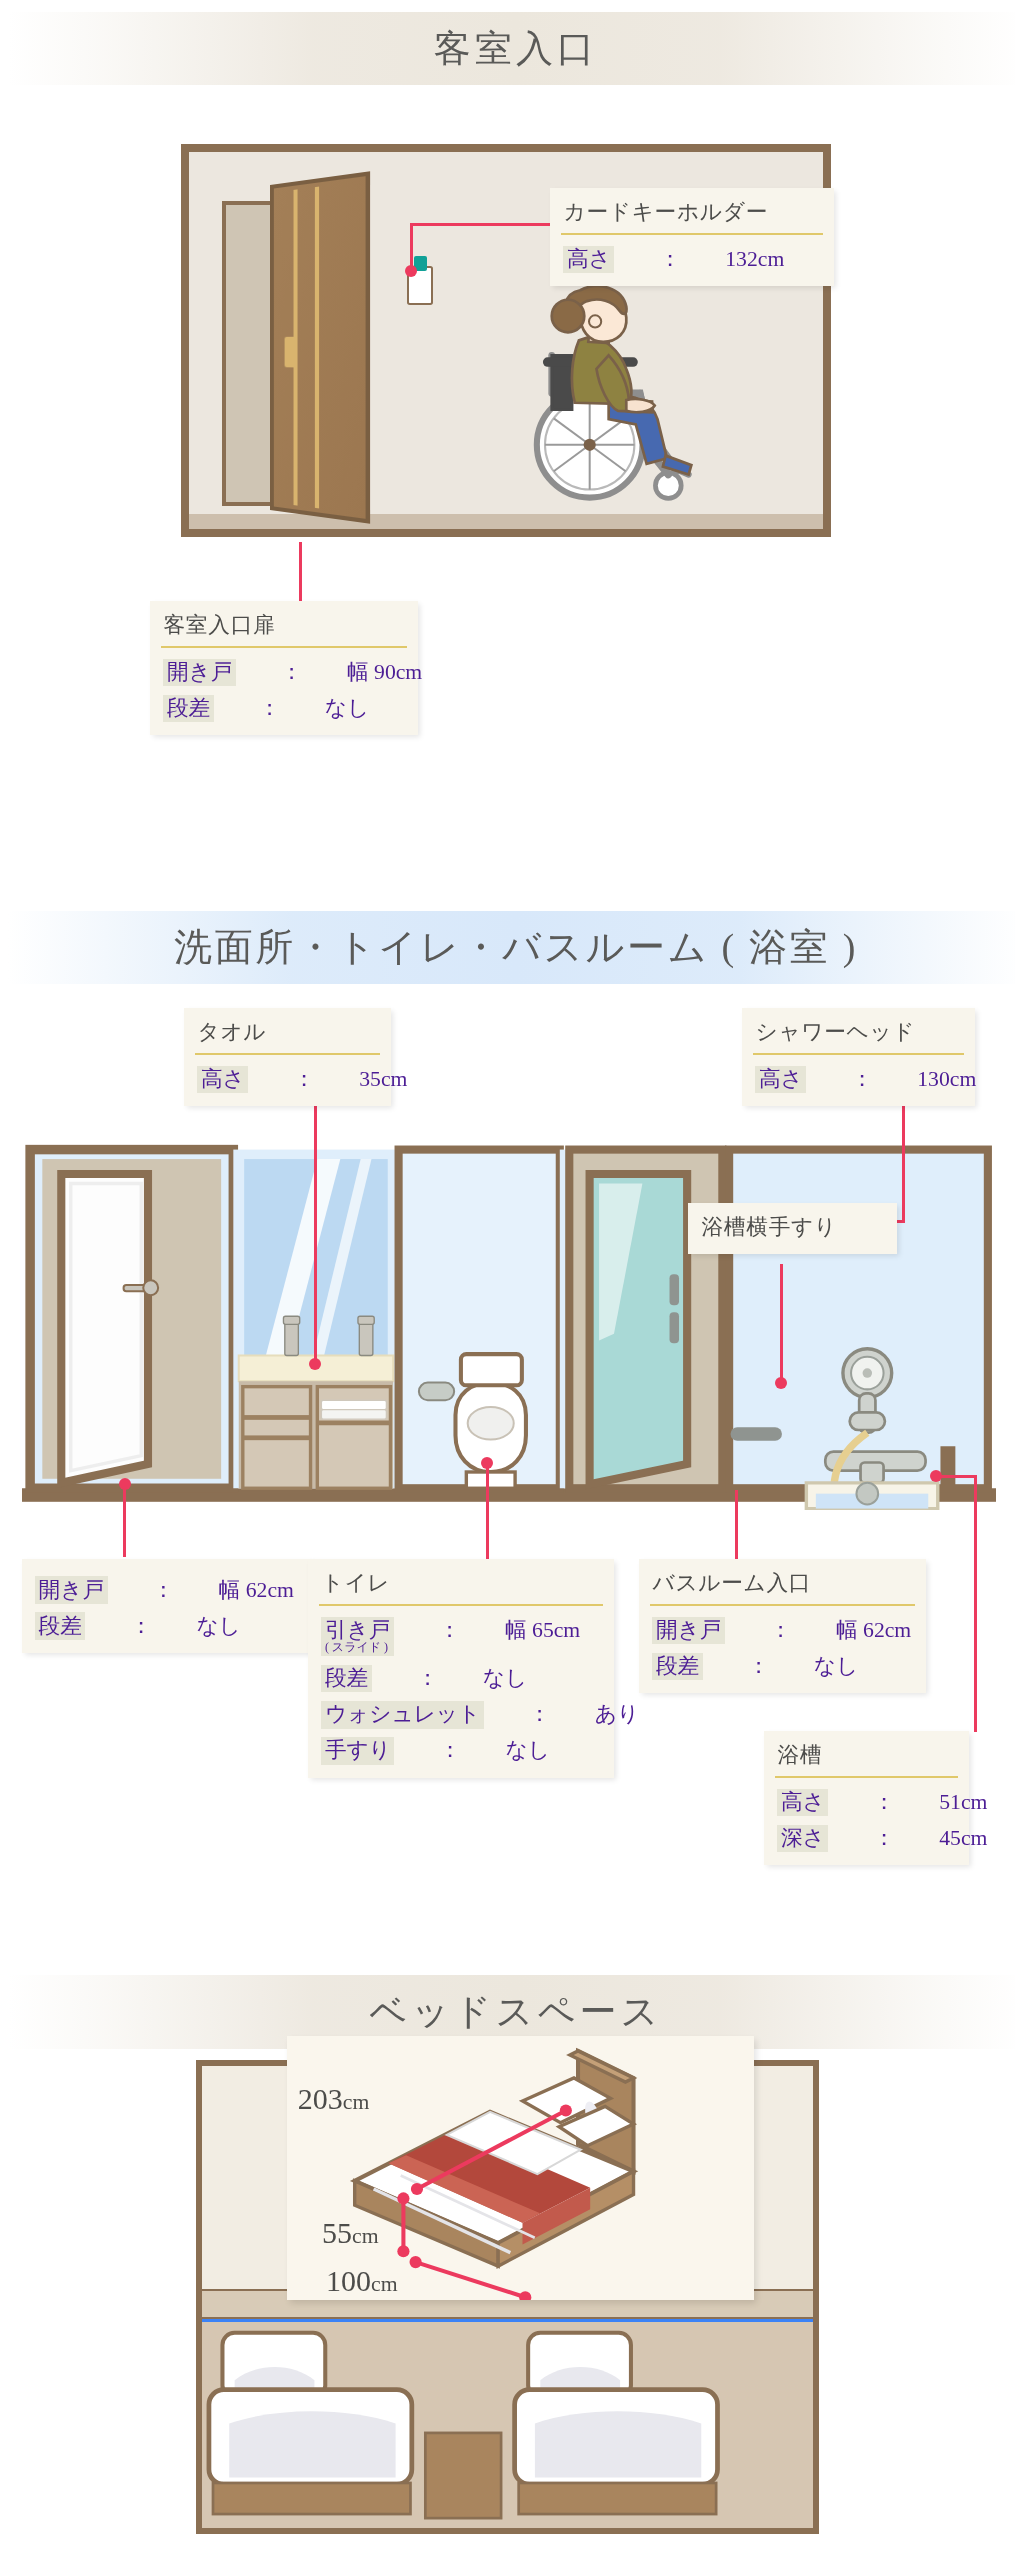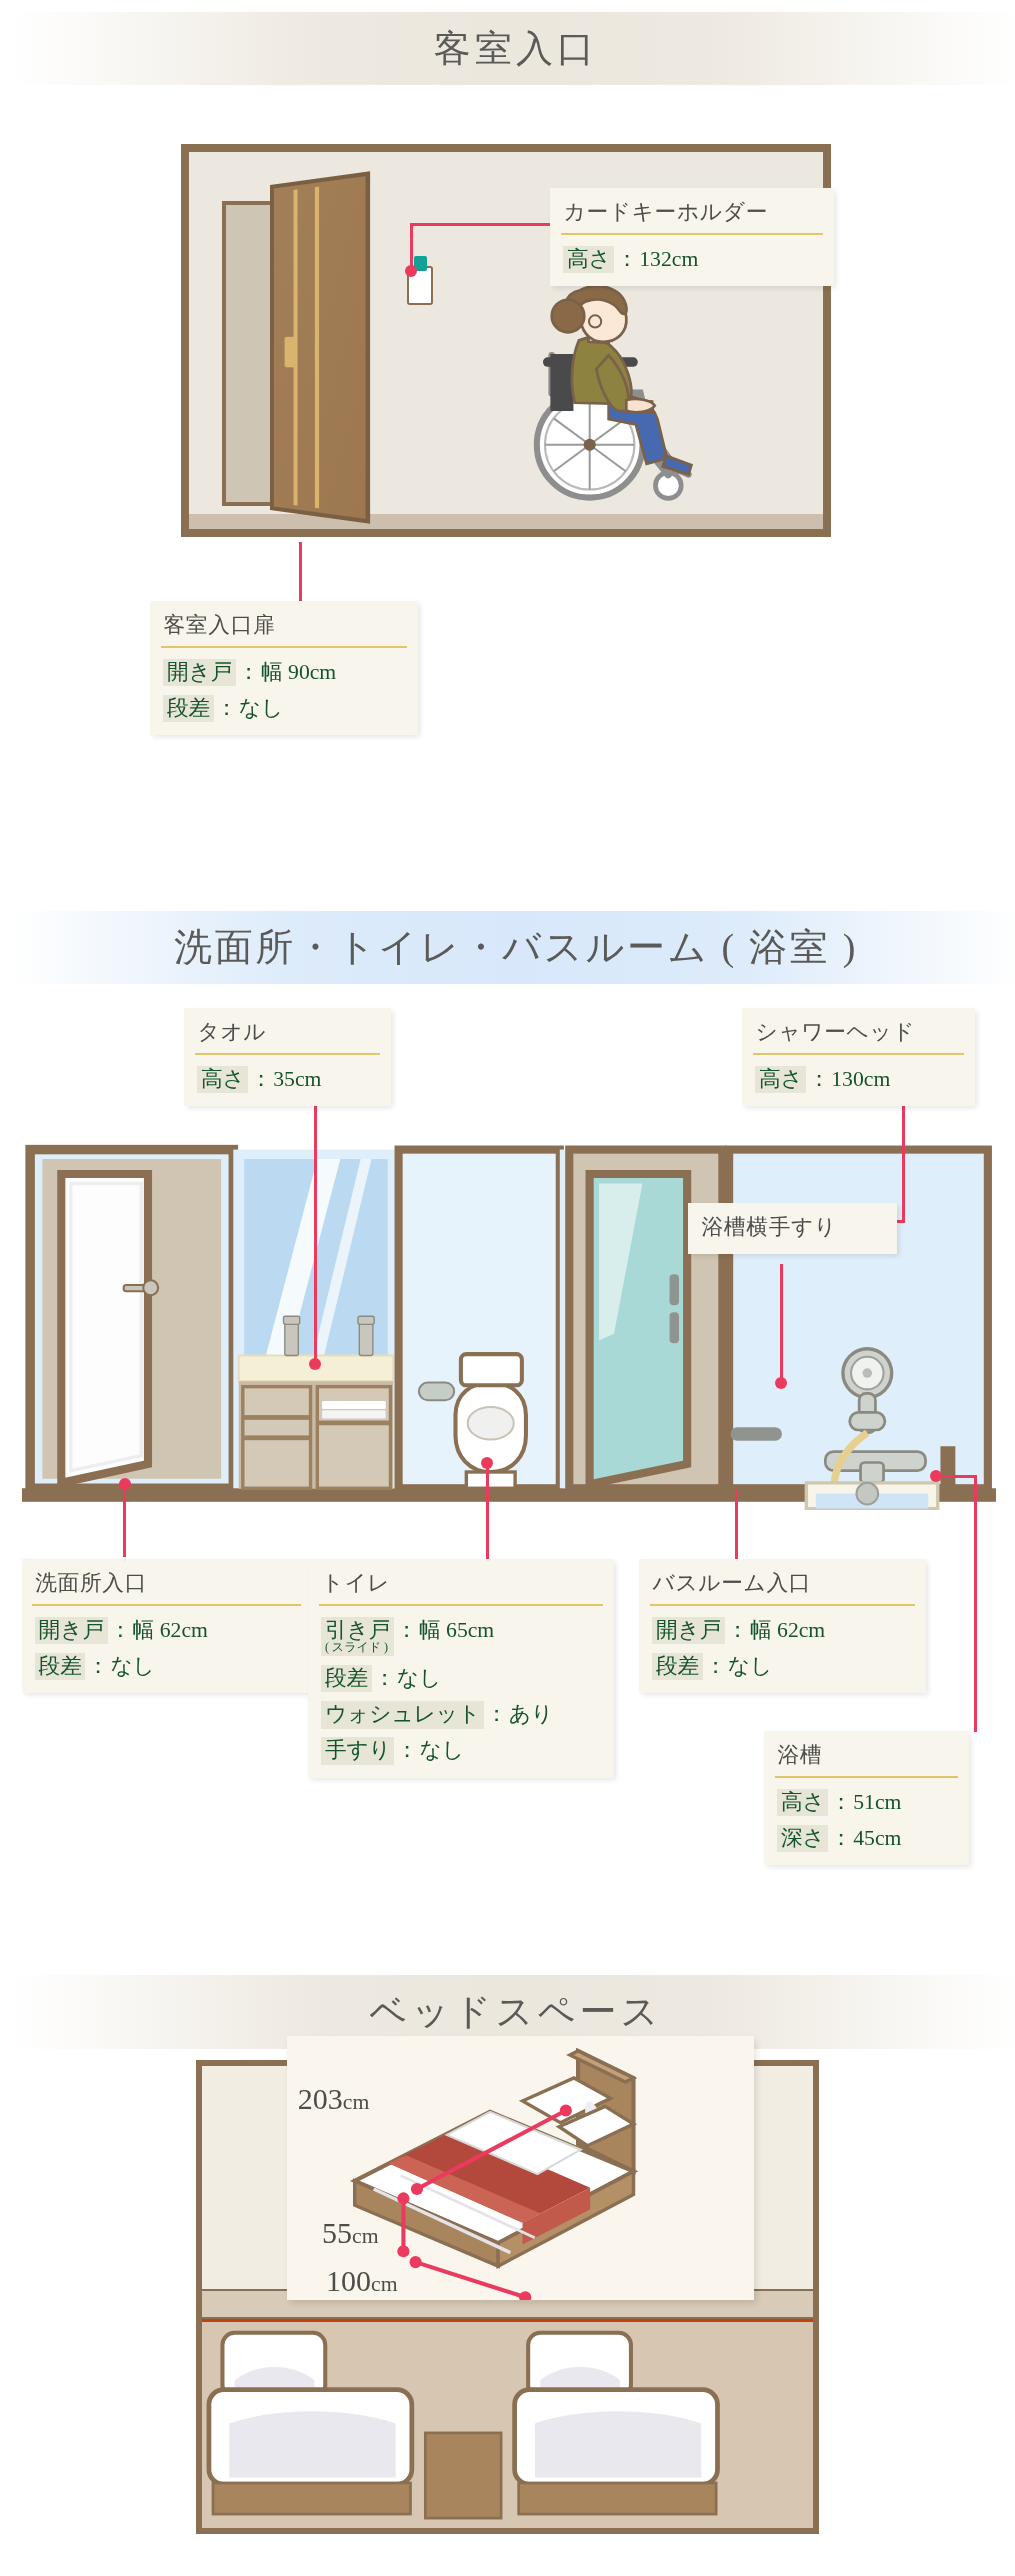--- a/index.html
+++ b/index.html
@@ -61,22 +61,23 @@
     border-bottom: 2px solid #e0c86a;
     white-space: nowrap;
     letter-spacing: 0.7px;
   }
   .card-rows { padding-top: 5.4px; }
   .card-row {
     display: flex; align-items: baseline;
     white-space: nowrap;
     padding: 3.4px 2.7px 3.4px 2.7px;
     font-size: 21.7px;
-    color: #14532d;
+    color: #4c1d95;
     letter-spacing: 0px;
+    gap: 43px;
   }
   .row-key {
     background: #e6e5d6;
     padding: 1.4px 3.4px 2px 3.4px;
     display: inline-block;
     line-height: 1.12;
   }
   .row-key .sub {
     display: block;
     font-size: 12px;
@@ -145,21 +146,21 @@
   
   #scene-bath {
     position: absolute;
     left: 21.7px; top: 1117px; width: 974px; height: 393px;
     z-index: 10;
   }
 
   
   #scene-bed {
     position: absolute; left: 196px; top: 2060px; width: 623px; height: 474px;
-    background: #c2410c; border: 6.8px solid #8a6f53; z-index: 10;
+    background: #3b82f6; border: 6.8px solid #8a6f53; z-index: 10;
   }
   #scene-bed .wall-top { position:absolute; left:0; top:0; right:0; height:223px; background:#f2ede3; }
   #scene-bed .rail { position:absolute; left:0; right:0; top:223px; height:30px; background:#d8cbb7; border-top:2.7px solid #8a6f53; border-bottom:2.7px solid #8a6f53; }
   #scene-bed .floorwall { position:absolute; left:0; right:0; top:256px; bottom:0; background:#d6c6b2; }
 
   .bedcard {
     position: absolute; left: 85px; top: -30.5px; width: 467px; height: 264px;
     background: #faf6ed; box-shadow: 3.4px 4.1px 6.8px rgba(0,0,0,0.12); z-index: 25;
   }
 
@@ -408,21 +409,20 @@
 <div class="dot" style="left:775px;top:1377px;"></div>
 
 <div class="card" style="left:688px;top:1203px;width:209px;">
   <div class="card-title" style="border-bottom:none;padding-bottom:2.7px;">浴槽横手すり</div>
 </div>
 
 <div class="lead lead-v" style="left:123px;top:1483px;width:2.7px;height:74px;"></div>
 <div class="dot" style="left:119px;top:1478px;"></div>
 
 <div class="card" style="left:21.7px;top:1559px;width:290px;">
-  <div class="card-title">洗面所入口</div>
   <div class="card-rows">
     <div class="card-row">
       <span class="row-key">開き戸</span>
       <span class="row-sep">：</span>
       <span class="row-val bold">幅 62cm</span>
     </div>
     <div class="card-row">
       <span class="row-key">段差</span>
       <span class="row-sep">：</span>
       <span class="row-val">なし</span>

